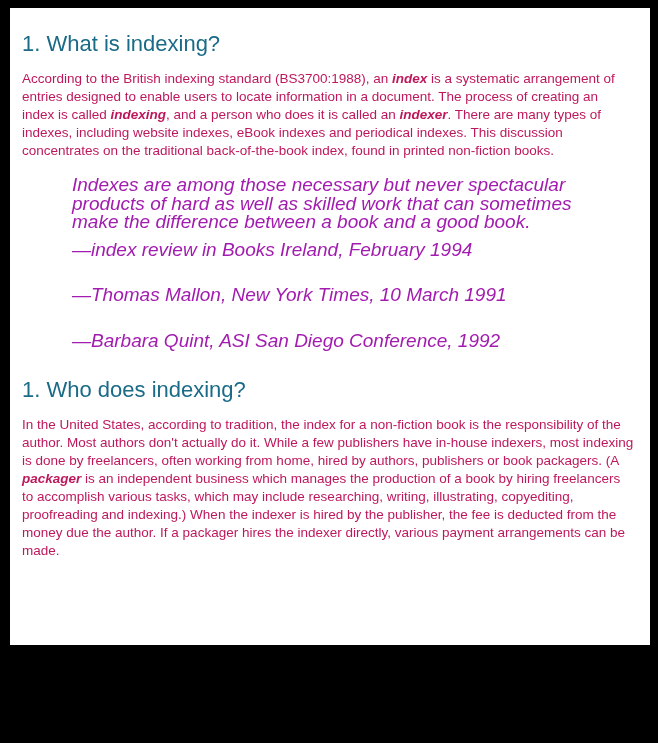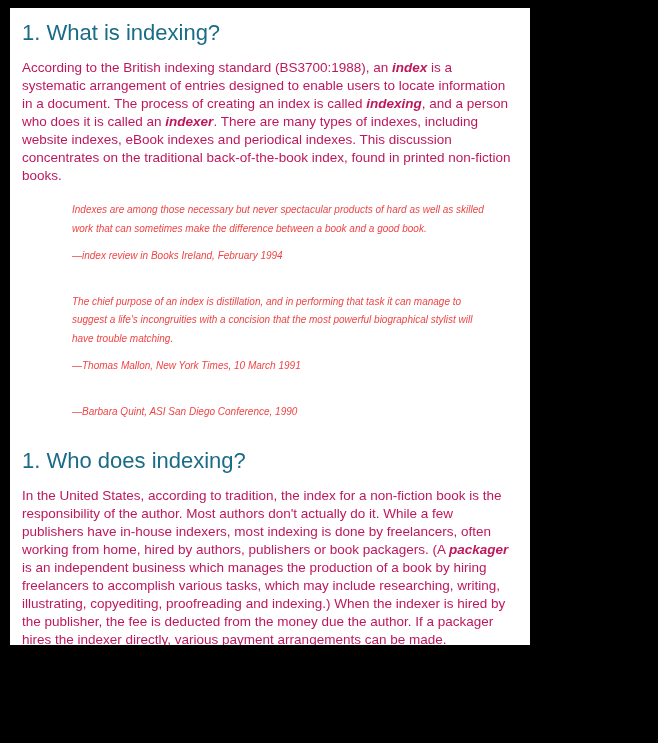--- a/index.html
+++ b/index.html
@@ -11,48 +11,48 @@
     height: 743px;
     background: #000000;
     font-family: "Liberation Sans", "DejaVu Sans", sans-serif;
     overflow: hidden;
     position: relative;
   }
   .content {
     position: absolute;
     left: 10px;
     top: 8px;
-    width: 520px;
+    width: 640px;
     height: 637px;
     box-sizing: border-box;
     background: #ffffff;
-    padding: 10px 16px 10px 12px;
+    padding: 21px 16px 10px 12px;
     overflow: hidden;
   }
   h1, h2 {
     font-weight: 400;
     font-size: 22px;
     line-height: 26px;
     color: #1a6b87;
     margin: 2px 0 13px 0;
   }
   p {
     font-size: 13.5px;
     line-height: 18px;
     color: #be185d;
     margin: 0 0 16px 0;
   }
   .bi {
     font-weight: bold;
     font-style: italic;
   }
   .quote {
-    font-size: 10px;
+    font-size: 19px;
     line-height: 18.5px;
-    color: #ef4444;
+    color: #a21caf;
     font-style: italic;
     margin: 0 18px 27px 50px;
   }
   .quote-attribution {
     margin-top: 9px;
   }
   .section2-para {
     margin-bottom: 0;
   }
 </style>
@@ -64,25 +64,24 @@
   <h1>1. What is indexing?</h1>
 
   <p><span>According to the British indexing standard (BS3700:1988), an </span><span class="bi">index</span><span> is a systematic arrangement of entries designed to enable users to locate information in a document. The process of creating an index is called </span><span class="bi">indexing</span><span>, and a person who does it is called an </span><span class="bi">indexer</span><span>. There are many types of indexes, including website indexes, eBook indexes and periodical indexes. This discussion concentrates on the traditional back-of-the-book index, found in printed non-fiction books.</span></p>
 
   <div class="quote">
     <div class="quote-text">Indexes are among those necessary but never spectacular products of hard as well as skilled work that can sometimes make the difference between a book and a good book.</div>
     <div class="quote-attribution">—index review in Books Ireland, February 1994</div>
   </div>
 
   <div class="quote">
-    <div class="quote-text">The chief purpose of an index is distillation, and in performing that task it can manage to suggest a life's incongruities with a concision that the most powerful biographical stylist will have trouble matching.</div>
     <div class="quote-attribution">—Thomas Mallon, New York Times, 10 March 1991</div>
   </div>
 
   <div class="quote">
-    <div class="quote-attribution">—Barbara Quint, ASI San Diego Conference, 1990</div>
+    <div class="quote-attribution">—Barbara Quint, ASI San Diego Conference, 1992</div>
   </div>
 
   <h2>1. Who does indexing?</h2>
 
   <p class="section2-para"><span>In the United States, according to tradition, the index for a non-fiction book is the responsibility of the author. Most authors don't actually do it. While a few publishers have in-house indexers, most indexing is done by freelancers, often working from home, hired by authors, publishers or book packagers. (A </span><span class="bi">packager</span><span> is an independent business which manages the production of a book by hiring freelancers to accomplish various tasks, which may include researching, writing, illustrating, copyediting, proofreading and indexing.) When the indexer is hired by the publisher, the fee is deducted from the money due the author. If a packager hires the indexer directly, various payment arrangements can be made.</span></p>
 
 </div>
 
 </body></html>

